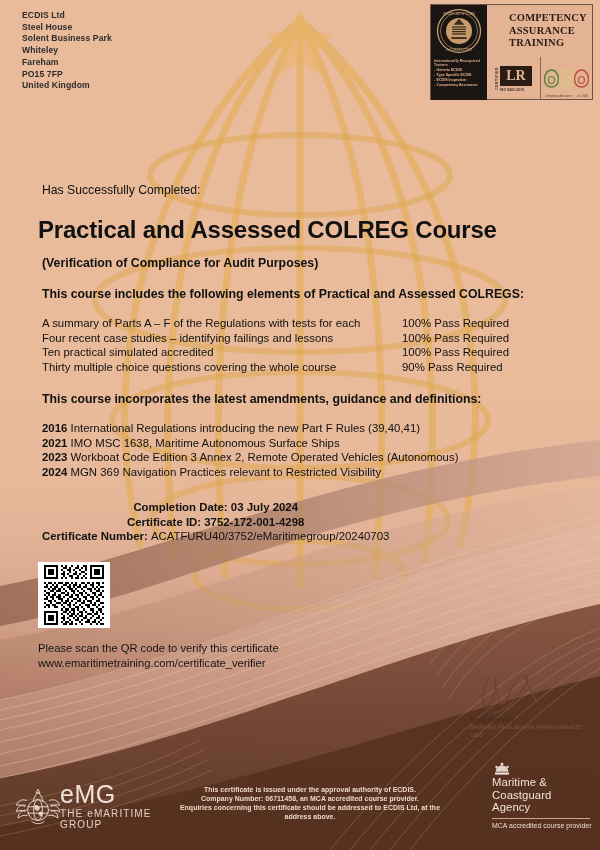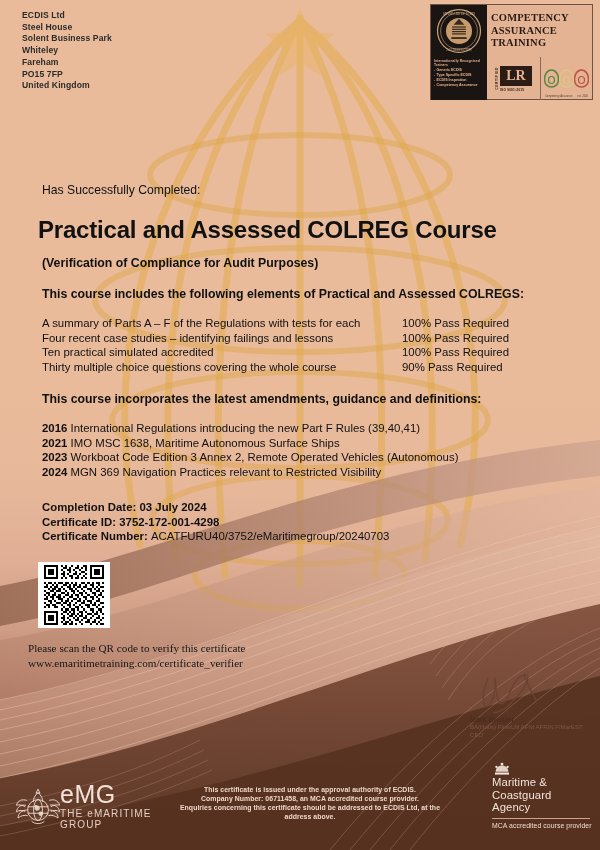--- a/index.html
+++ b/index.html
@@ -19,21 +19,21 @@
 
   
   .badge{
     position:absolute;right:7px;top:4px;width:163px;height:96px;
     border:1px solid #6d5346;background:#e3b394;box-sizing:border-box;
   }
   .badge-top{display:flex;height:52px;box-sizing:border-box;}
   .badge-seal-box{width:56px;height:52px;background:#1a1512;box-sizing:border-box;
     display:flex;align-items:center;justify-content:center;}
   .badge-title{flex:1;display:flex;flex-direction:column;justify-content:center;
-    padding-left:4px;box-sizing:border-box;}
+    padding-left:22px;box-sizing:border-box;}
   .badge-title span{font-family:"Liberation Serif",serif;font-weight:bold;
     font-size:10.5px;color:#2a1c14;line-height:1.18;letter-spacing:.2px;}
   .badge-bot{display:flex;height:43px;box-sizing:border-box;}
   .badge-list{width:56px;background:#1a1512;box-sizing:border-box;padding:2px 2px 0 3px;}
   .badge-list .hdr{font-size:3.4px;font-weight:bold;color:#e2b08f;line-height:1.25;
     letter-spacing:.1px;}
   .badge-list .li{font-size:3.6px;font-weight:bold;color:#e8b48f;line-height:1.45;
     white-space:nowrap;}
   .badge-list .li::before{content:"\25AA";color:#c98b55;margin-right:1.5px;font-size:3px;}
   .badge-lr{width:54px;display:flex;align-items:center;justify-content:center;
@@ -66,25 +66,25 @@
 
   .elements{position:absolute;left:42px;top:316px;width:478px;}
   .elements .row{display:flex;font-size:11.4px;color:#111;line-height:14.6px;}
   .elements .row .d{width:360px;}
   .elements .row .p{white-space:nowrap;}
 
   .amend{position:absolute;left:42px;top:421px;width:500px;}
   .amend .row{font-size:11.4px;color:#111;line-height:14.6px;}
   .amend .row b{font-weight:bold;}
 
-  .idblock{position:absolute;left:42px;top:500px;}
+  .idblock{position:absolute;left:42px;top:500px;text-align:center;}
   .idblock div{font-size:11.4px;font-weight:bold;color:#111;line-height:14.7px;}
   .idblock .num span.v{font-weight:normal;}
 
-  .verify{position:absolute;left:28px;top:641px;font-family:Liberation Serif, serif;}
+  .verify{position:absolute;left:38px;top:641px;}
   .verify div{font-size:11.2px;color:#151515;line-height:14.6px;}
 
   
   .qr{position:absolute;left:38px;top:562px;width:72px;height:66px;background:#fff;
     padding:3px;box-sizing:border-box;}
   .qr svg{display:block;width:100%;height:100%;}
 
   
   .sig{position:absolute;left:470px;top:672px;width:125px;}
   .sig .ink{height:44px;}

